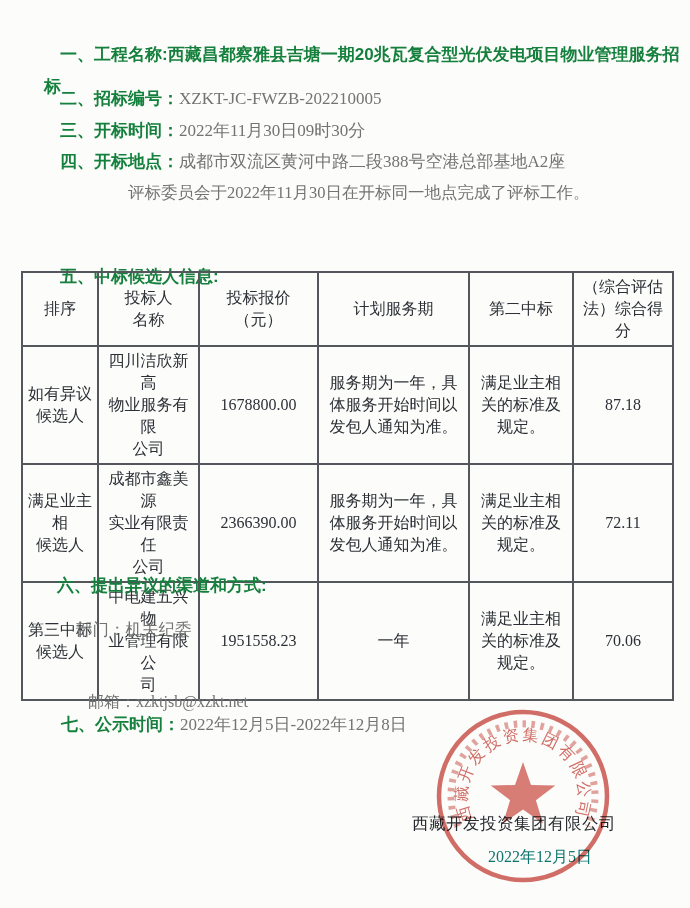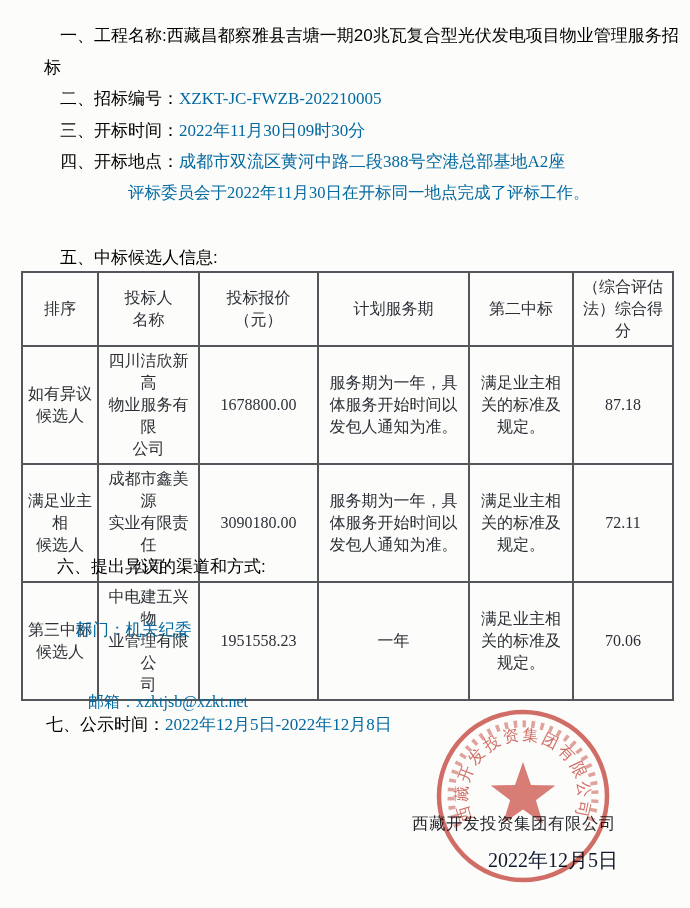--- a/index.html
+++ b/index.html
@@ -9,38 +9,39 @@
     margin:0 auto;
     background:#fcfcfa;
     overflow:hidden;
     color:#30343a;
     font-family:"Liberation Serif","DejaVu Serif",serif;
     font-size:17px;
   }
   .abs { position:absolute; }
   .hd {
     font-family:"Liberation Sans","DejaVu Sans",sans-serif;
-    font-weight:400;
-    color:#000000;
+    font-weight:700;
+    color:#15803d;
+    margin-top:19px;
   }
-  .val { color:#0369a1; font-weight:400; font-family:"Liberation Serif","DejaVu Serif",serif; }
+  .val { color:#737373; font-weight:400; font-family:"Liberation Serif","DejaVu Serif",serif; }
   .nowrap { white-space:nowrap; }
 
   #p1 { left:44px; top:20px; width:642px; line-height:32px; text-indent:16px; font-size:17px; }
   #p2 { left:60px; top:87px; }
   #p3 { left:60px; top:119px; }
   #p4 { left:60px; top:150px; }
   #p4b { left:128px; top:182px; font-size:16.5px; }
   #p5 { left:60px; top:246px; }
   #p6 { left:57px; top:555px; }
   #sub1 { left:88px; top:587px; font-size:16.5px; }
   #sub2 { left:76px; top:619px; font-size:16.5px; }
   #sub3 { left:88px; top:651px; font-size:16.5px; }
   #sub4 { left:88px; top:692px; font-size:16px; }
-  #p7 { left:46px; top:713px; }
+  #p7 { left:61px; top:713px; }
 
   table.cand {
     position:absolute; left:21px; top:271px;
     border-collapse:collapse; table-layout:fixed;
     width:651px;
   }
   table.cand th, table.cand td {
     border:2px solid #53575c;
     text-align:center; vertical-align:middle;
     font-weight:400;
@@ -49,21 +50,21 @@
     padding:3px 4px;
     color:#2c3036;
     overflow:hidden;
   }
   table.cand thead tr { height:62px; }
   table.cand tbody tr.r0 { height:64px; }
   table.cand tbody tr.r1 { height:62px; }
   table.cand tbody tr.r2 { height:61px; }
 
   #sig1 { left:412px; top:813px; font-size:16.5px; color:#26292e; letter-spacing:0.5px; }
-  #sig2 { left:488px; top:847px; font-size:20px; color:#0f172a; }
+  #sig2 { left:488px; top:847px; font-size:16px; color:#0f766e; }
 
   #seal { left:428px; top:701px; mix-blend-mode:multiply; }
 </style>
 </head>
 <body>
 
 <div class="page">
 
   <div class="abs hd" id="p1"><span>一、工程名称:</span><span>西藏昌都察雅县吉塘一期20兆瓦复合型光伏发电项目物业管理服务招标</span></div>
 
@@ -115,21 +116,21 @@
 关的标准及
 规定。</td>
           <td>87.18</td>
         </tr>
         <tr class="r1">
           <td>满足业主相
 候选人</td>
           <td>成都市鑫美源
 实业有限责任
 公司</td>
-          <td>3090180.00</td>
+          <td>2366390.00</td>
           <td>服务期为一年，具
 体服务开始时间以
 发包人通知为准。</td>
           <td>满足业主相
 关的标准及
 规定。</td>
           <td>72.11</td>
         </tr>
         <tr class="r2">
           <td>第三中标

